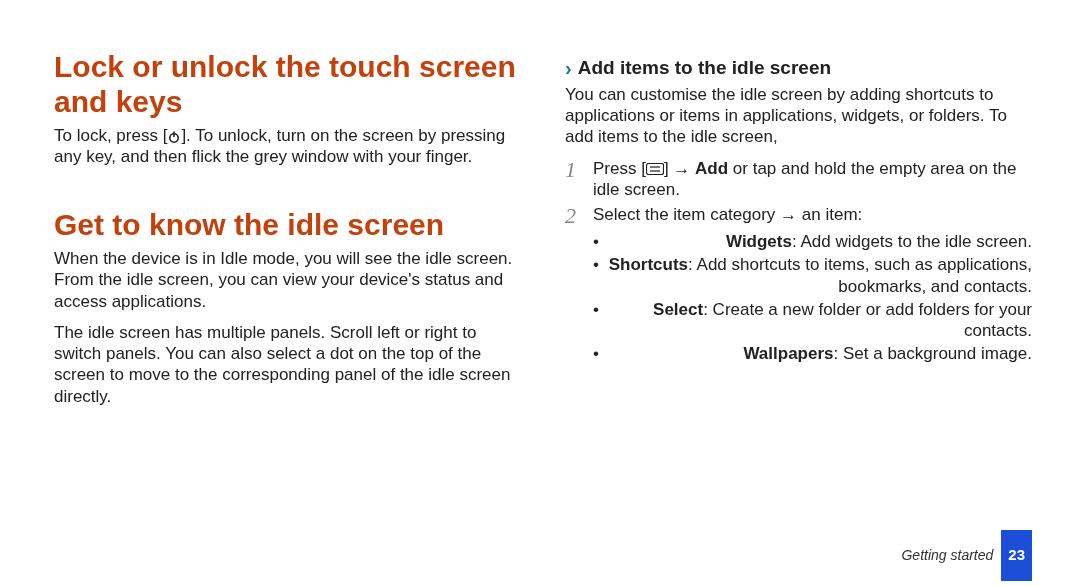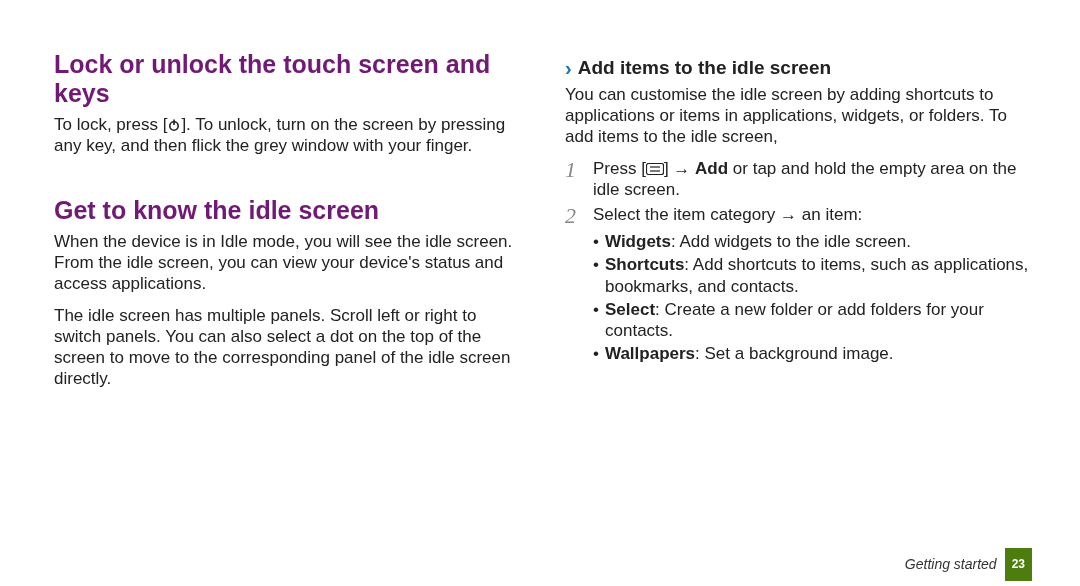--- a/index.html
+++ b/index.html
@@ -22,22 +22,22 @@
   .col {
     width: 50%;
     padding-right: 22px;
     box-sizing: border-box;
   }
   .col + .col {
     padding-right: 0;
     padding-left: 22px;
   }
   h1.blue {
-    color: #701a75;
-    font-size: 25px;
+    color: #c2410c;
+    font-size: 30px;
     font-weight: 700;
     margin: 0 0 6px 0;
     line-height: 1.15;
   }
   h1.blue.second { margin-top: 40px; }
   .sub-head {
     font-size: 19px;
     font-weight: 700;
     color: #222;
     margin: 6px 0 2px 0;
@@ -66,20 +66,21 @@
   .step-body { flex: 1; }
   ul.bullets {
     list-style: none;
     padding: 0 0 0 28px;
     margin: 4px 0;
   }
   ul.bullets li {
     position: relative;
     padding-left: 12px;
     margin: 2px 0;
+    text-align: right;
   }
   ul.bullets li::before {
     content: "•";
     position: absolute;
     left: 0;
     top: 0;
   }
   .bold { font-weight: 700; }
   .inline-icon {
     display: inline-flex;
@@ -91,26 +92,26 @@
     right: 48px;
     bottom: 5px;
     display: flex;
     align-items: center;
     gap: 8px;
     font-style: italic;
     font-size: 14px;
     color: #333;
   }
   .page-badge {
-    background: #4d7c0f;
+    background: #1d4ed8;
     color: #fff;
     font-style: normal;
     font-weight: 700;
-    font-size: 12px;
-    padding: 9px 7px;
+    font-size: 15px;
+    padding: 16px 7px;
   }
 </style>
 </head>
 <body>
 
 <div class="page">
 
   <div class="col">
     <h1 class="blue">Lock or unlock the touch screen and keys</h1>
     <p>

